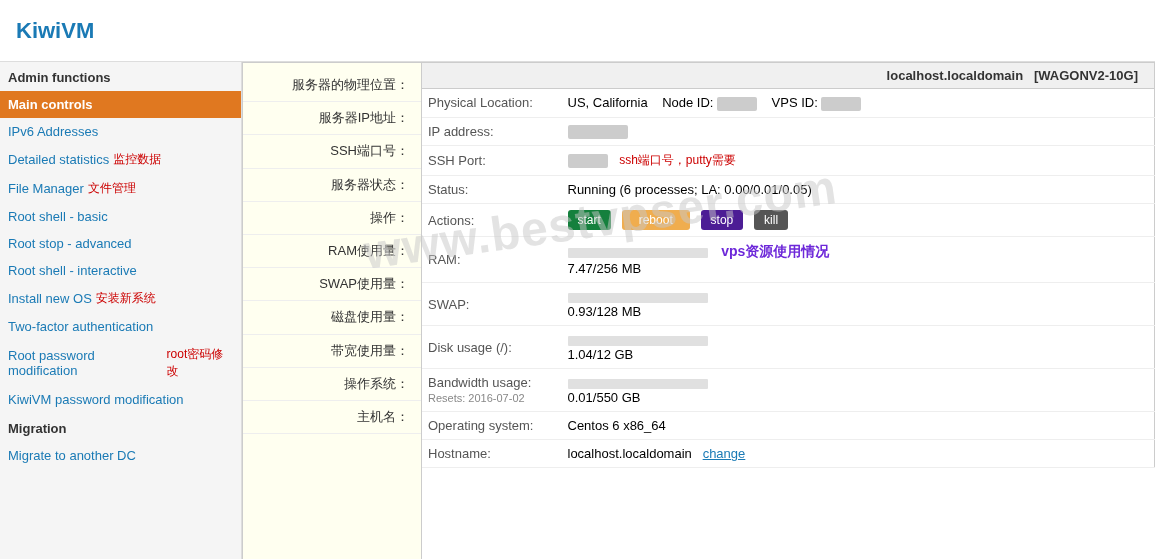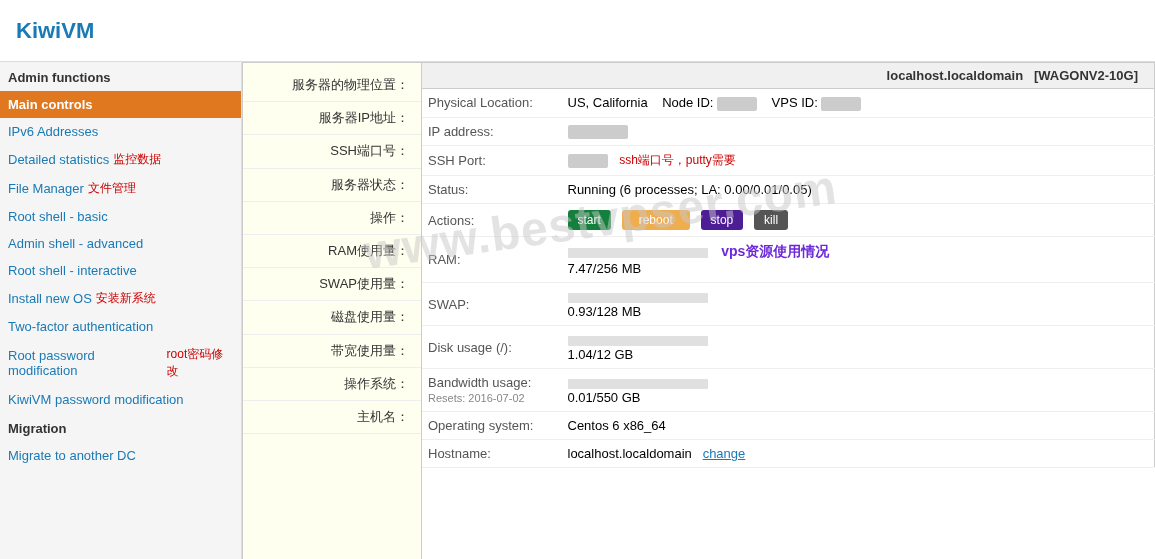--- a/index.html
+++ b/index.html
@@ -204,21 +204,21 @@
       <span class="red-label">监控数据</span>
     </div>
     <div class="sidebar-item">
       <span>File Manager</span>
       <span class="red-label">文件管理</span>
     </div>
     <div class="sidebar-item">
       <span>Root shell - basic</span>
     </div>
     <div class="sidebar-item">
-      <span>Admin shell - advanced</span>
+      <span>Root stop - advanced</span>
     </div>
     <div class="sidebar-item">
       <span>Root shell - interactive</span>
     </div>
     <div class="sidebar-item">
       <span>Install new OS</span>
       <span class="red-label">安装新系统</span>
     </div>
     <div class="sidebar-item">
       <span>Two-factor authentication</span>

